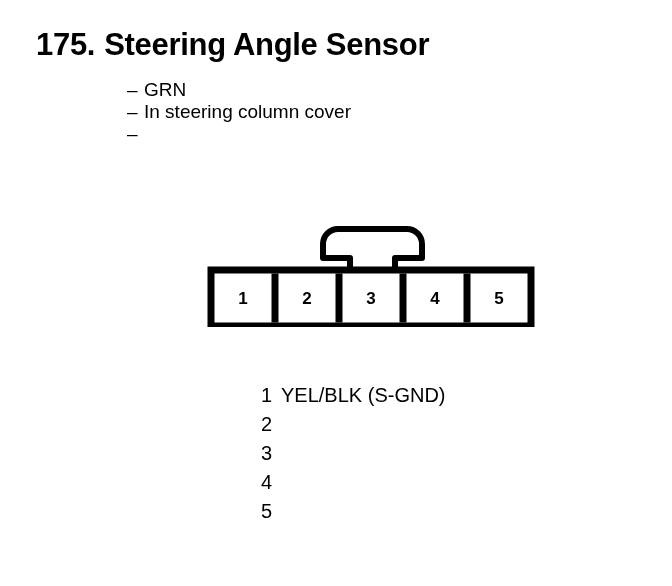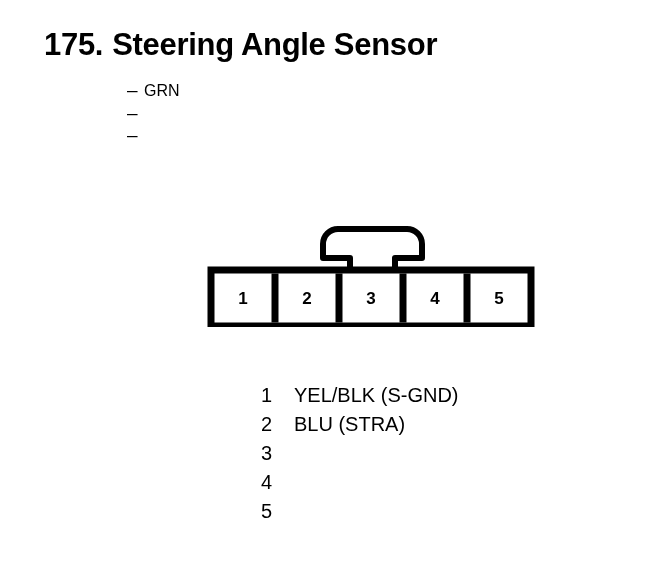--- a/index.html
+++ b/index.html
@@ -14,21 +14,21 @@
     position: relative;
     overflow: hidden;
     font-family: "Liberation Sans", sans-serif;
     color: #000000;
     -webkit-font-smoothing: none;
   }
 
   
   .page-title {
     position: absolute;
-    left: 44px;
+    left: 36px;
     top: 27px;
     font-size: 31px;
     font-weight: bold;
     line-height: 36px;
     letter-spacing: -0.3px;
     white-space: nowrap;
   }
   .page-title .title-number {
     margin-right: 9px;
   }
@@ -46,21 +46,21 @@
     font-size: 19px;
     line-height: 22px;
     white-space: nowrap;
   }
   .note-dash {
     width: 17px;
     flex: 0 0 17px;
     font-size: 19px;
   }
   .note-text {
-    font-size: 16px;
+    font-size: 19px;
   }
 
   
   .connector-figure {
     position: absolute;
     left: 205px;
     top: 222px;
     width: 335px;
     height: 105px;
   }
@@ -87,38 +87,39 @@
     line-height: 29px;
     white-space: nowrap;
   }
   .legend-pin {
     width: 14px;
     flex: 0 0 14px;
     text-align: right;
     font-size: 20px;
   }
   .legend-label {
-    margin-left: 22px;
+    margin-left: 9px;
     font-size: 20px;
   }
 </style>
 </head>
 <body>
 
 <div class="page-title">
   <span class="title-number">175.</span><span class="title-name">Steering Angle Sensor</span>
 </div>
 
 <div class="notes">
   <div class="note-row">
     <span class="note-dash">–</span>
     <span class="note-text">GRN</span>
   </div>
   <div class="note-row">
     <span class="note-dash">–</span>
+    <span class="note-text">In steering column cover</span>
   </div>
   <div class="note-row">
     <span class="note-dash">–</span>
   </div>
 </div>
 
 <div class="connector-figure">
   <svg width="335" height="105" viewBox="0 0 335 105" xmlns="http://www.w3.org/2000/svg">
 
     <g>
@@ -152,21 +153,20 @@
   </svg>
 </div>
 
 <div class="pin-legend">
   <div class="legend-row">
     <span class="legend-pin">1</span>
     <span class="legend-label">YEL/BLK (S-GND)</span>
   </div>
   <div class="legend-row">
     <span class="legend-pin">2</span>
-    <span class="legend-label">BLU (STRA)</span>
   </div>
   <div class="legend-row">
     <span class="legend-pin">3</span>
   </div>
   <div class="legend-row">
     <span class="legend-pin">4</span>
   </div>
   <div class="legend-row">
     <span class="legend-pin">5</span>
   </div>

